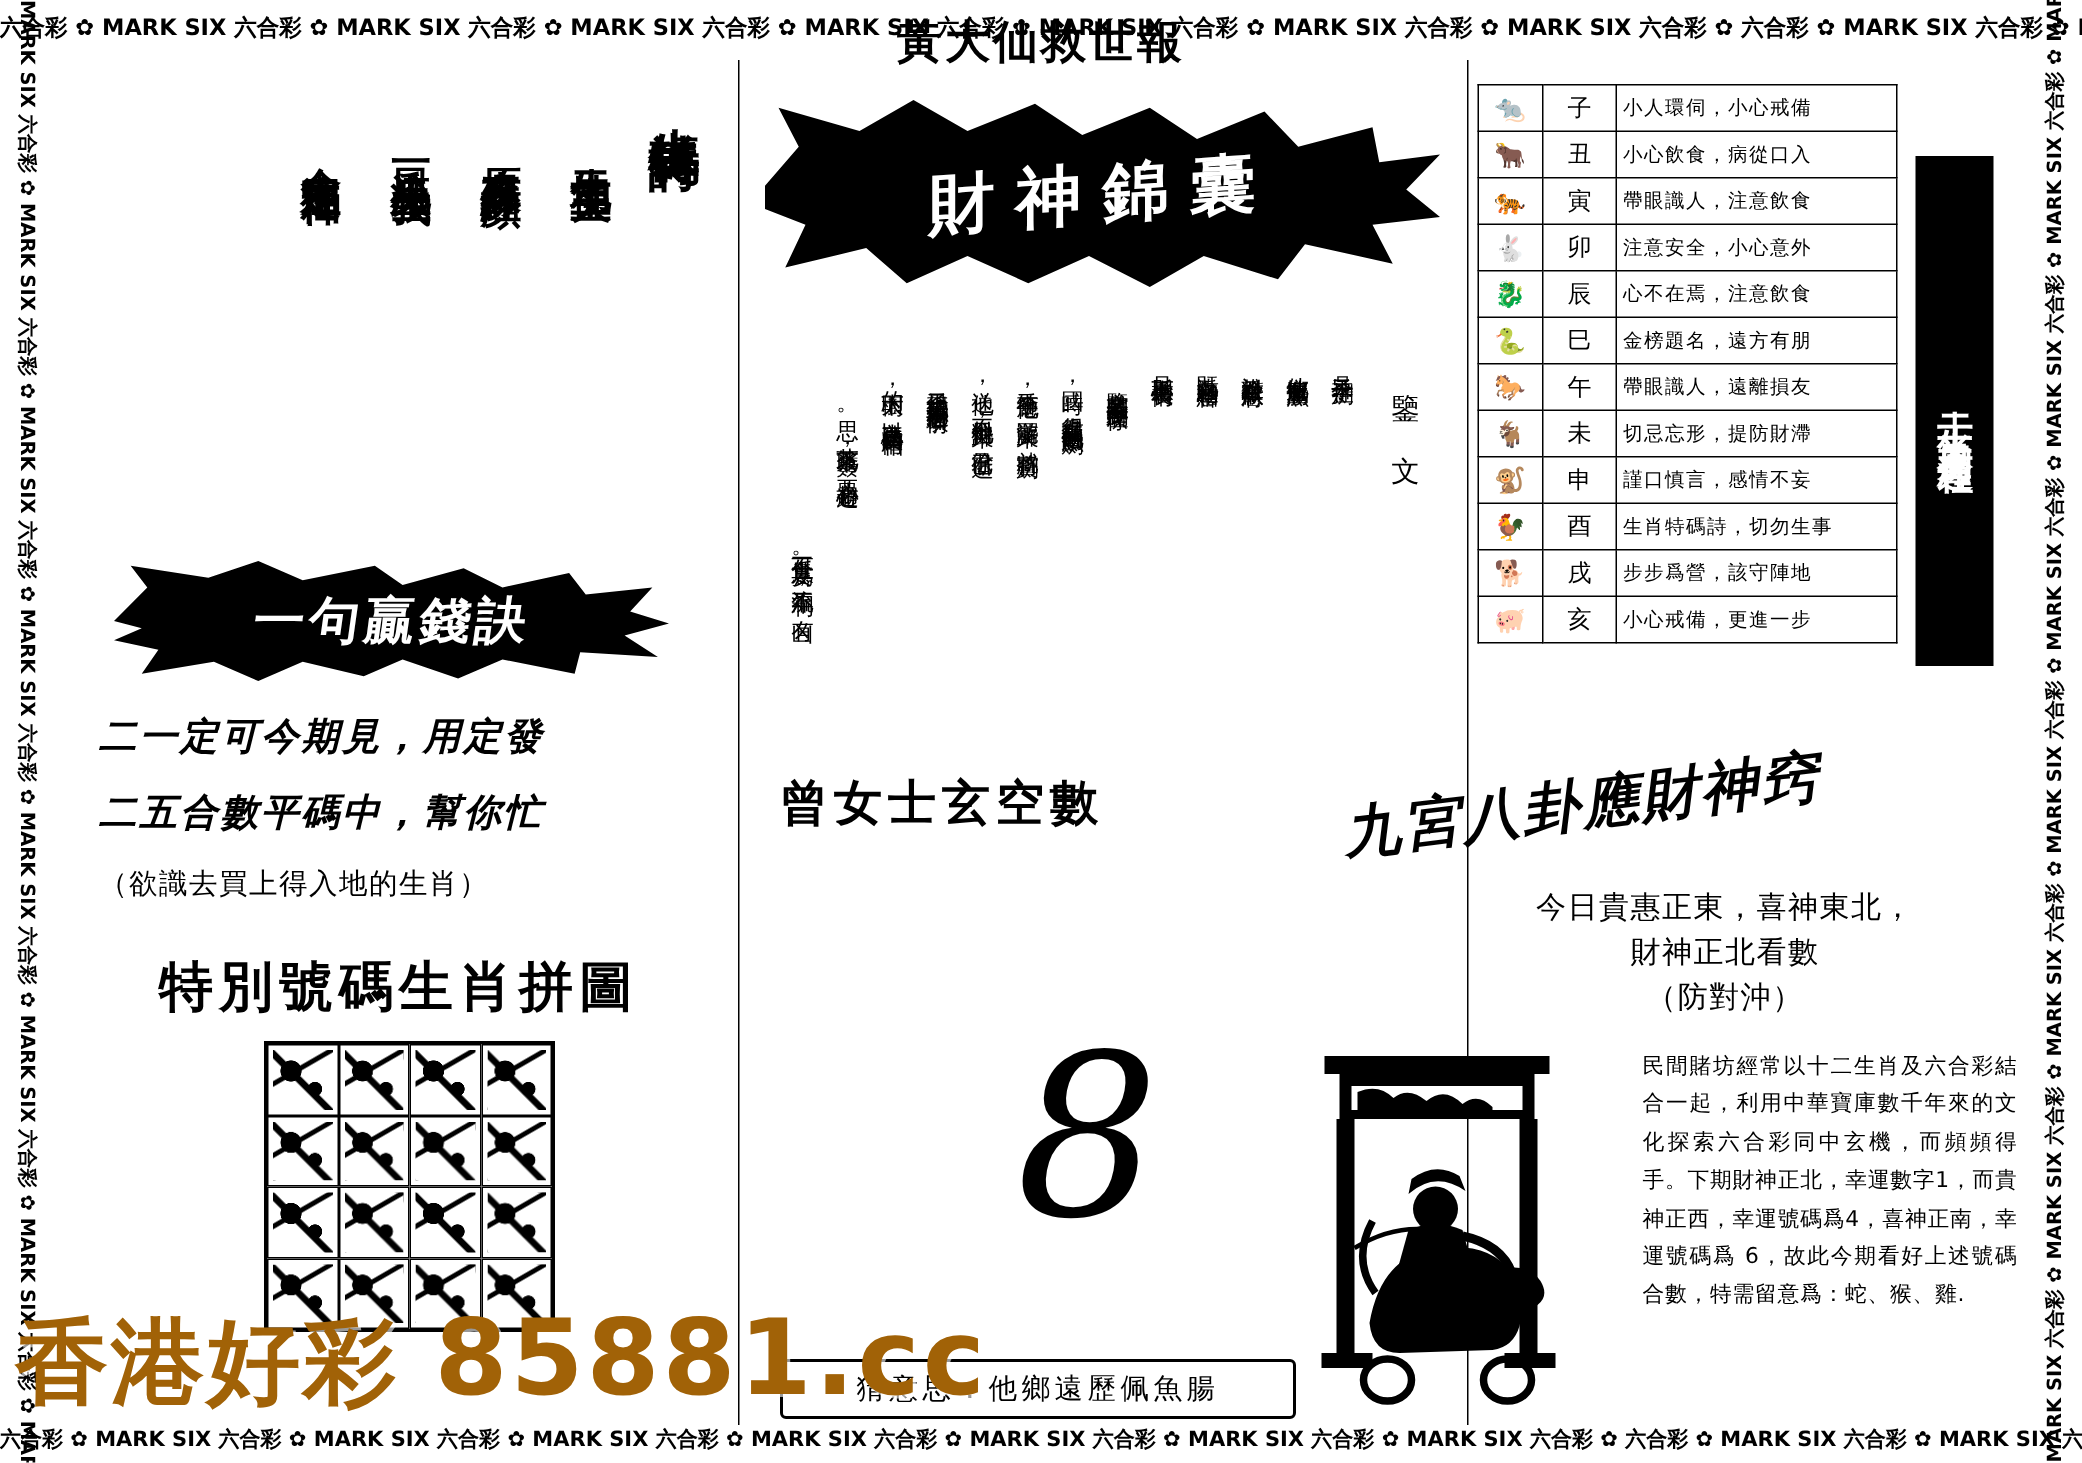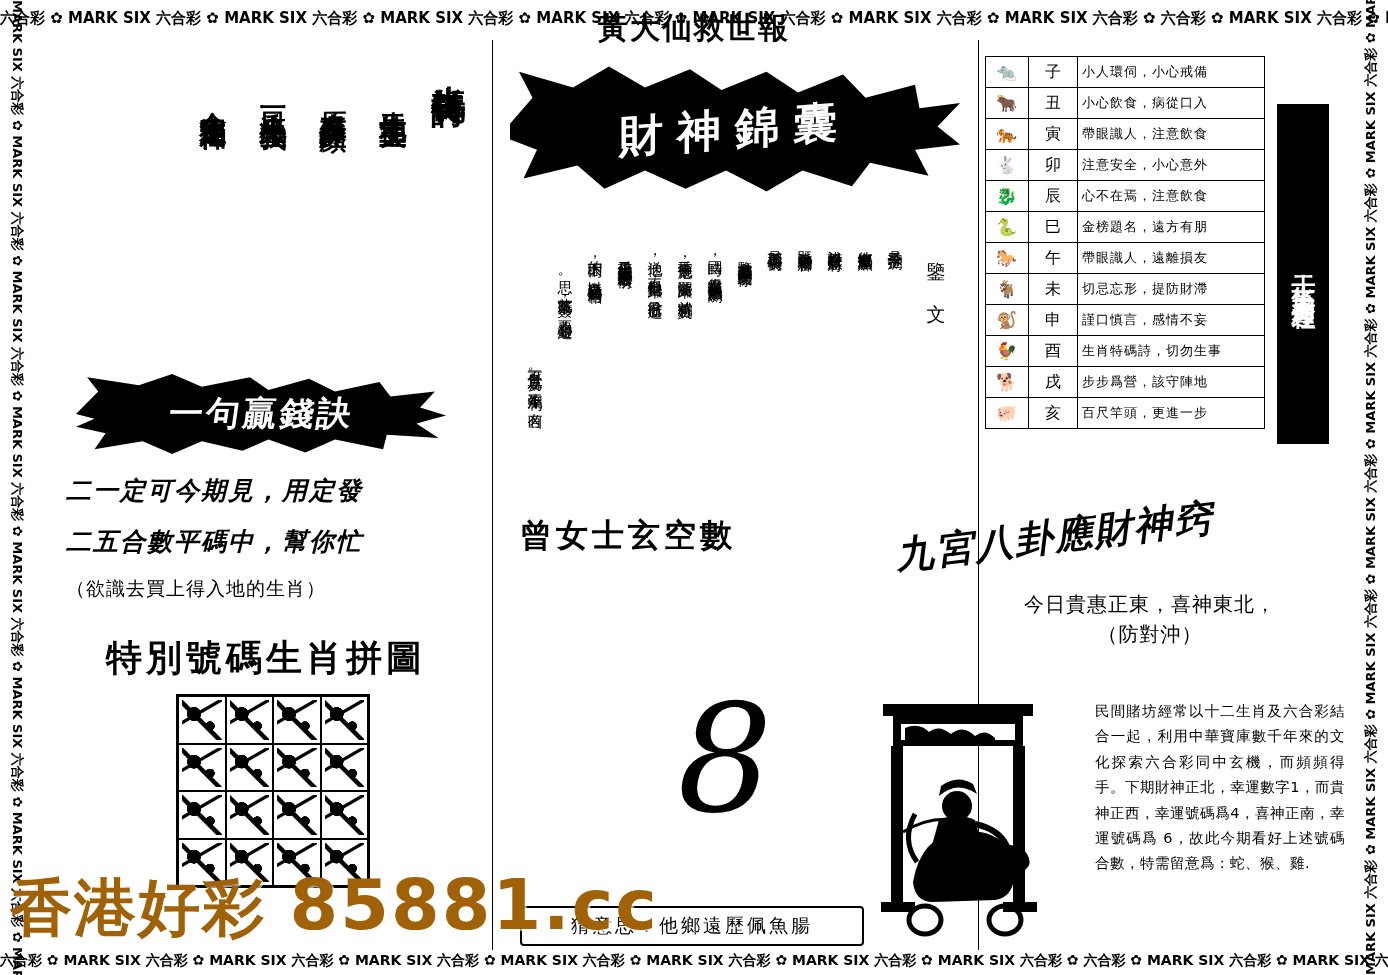--- a/index.html
+++ b/index.html
@@ -329,32 +329,33 @@
           <td class="tx">生肖特碼詩，切勿生事</td>
         </tr>
         <tr>
           <td class="ic">🐕</td>
           <td class="nm">戌</td>
           <td class="tx">步步爲營，該守陣地</td>
         </tr>
         <tr>
           <td class="ic">🐖</td>
           <td class="nm">亥</td>
-          <td class="tx">百尺竿頭，更進一步</td>
+          <td class="tx">小心戒備，更進一步</td>
         </tr>
       </tbody>
     </table>
 
     <div class="zodiac-banner">
       <div class="vtext">十二生肖本周運程</div>
     </div>
 
     <div class="bagua-title">九宮八卦應財神窍</div>
     <div class="bagua-lines">
       <div>今日貴惠正東，喜神東北，</div>
+      <div>財神正北看數</div>
       <div>（防對沖）</div>
     </div>
 
     <svg class="god-img" viewBox="0 0 230 250">
       <rect x="28" y="10" width="150" height="12" fill="#000"></rect>
       <rect x="38" y="22" width="130" height="30" fill="#000"></rect>
       <rect x="46" y="30" width="114" height="16" fill="#fff"></rect>
       <path d="M50 34 q14 -6 24 4 q10 -8 22 2 q12 -10 24 2 q10 -8 20 2 v4 H50z" fill="#000"></path>
       <rect x="36" y="52" width="12" height="160" fill="#000"></rect>
       <rect x="158" y="52" width="12" height="160" fill="#000"></rect>

